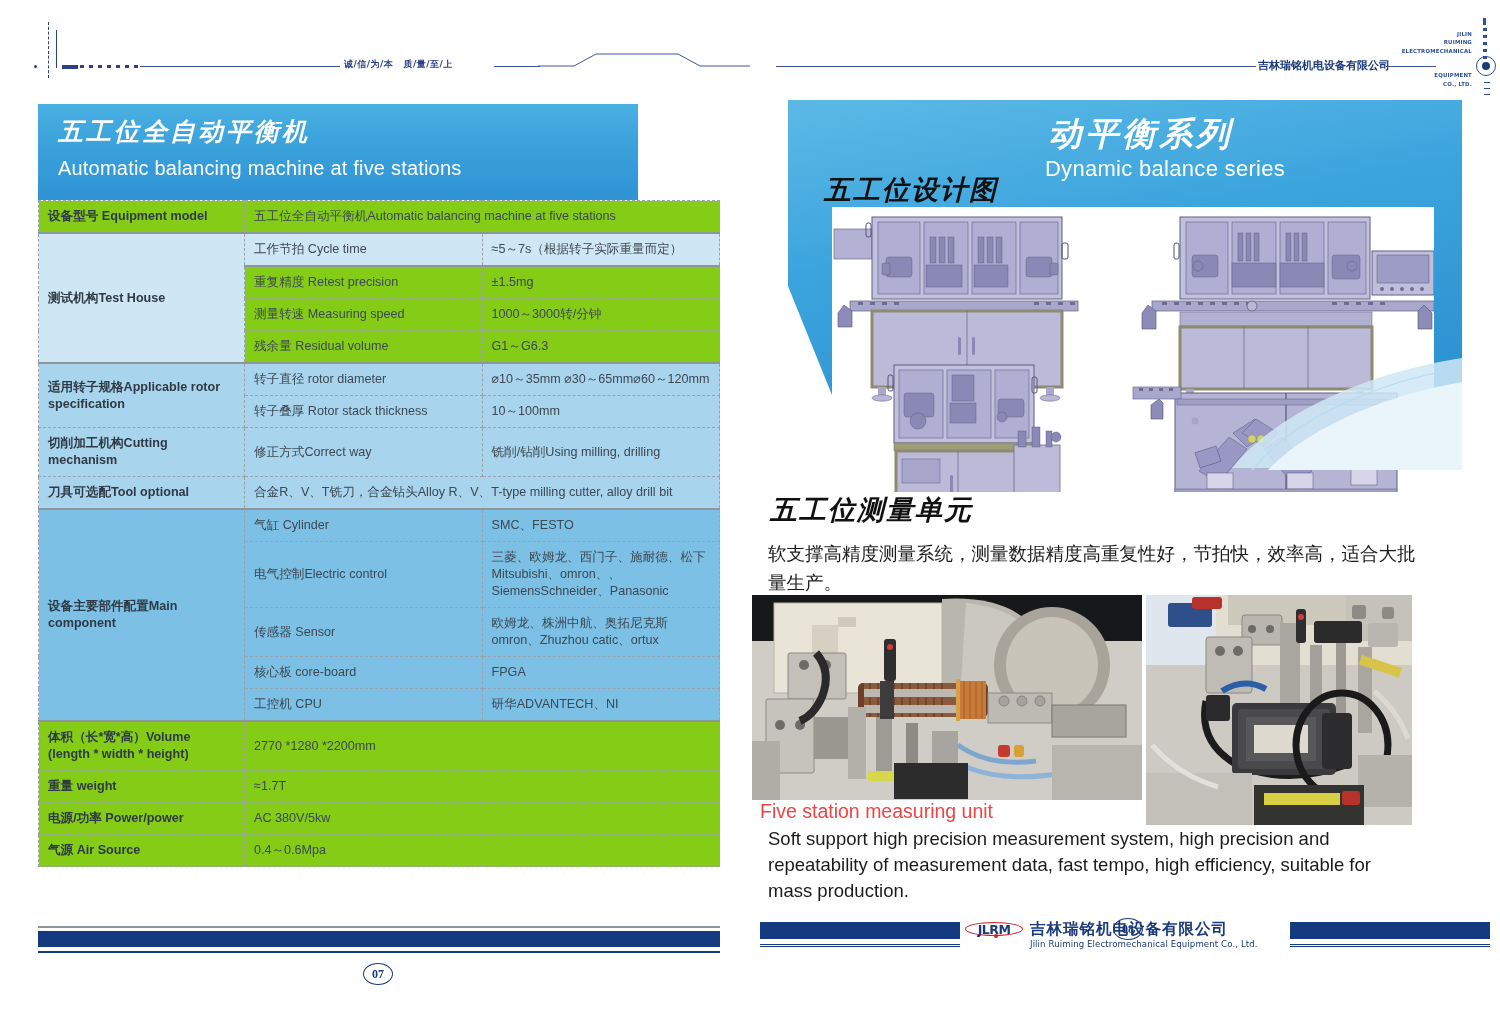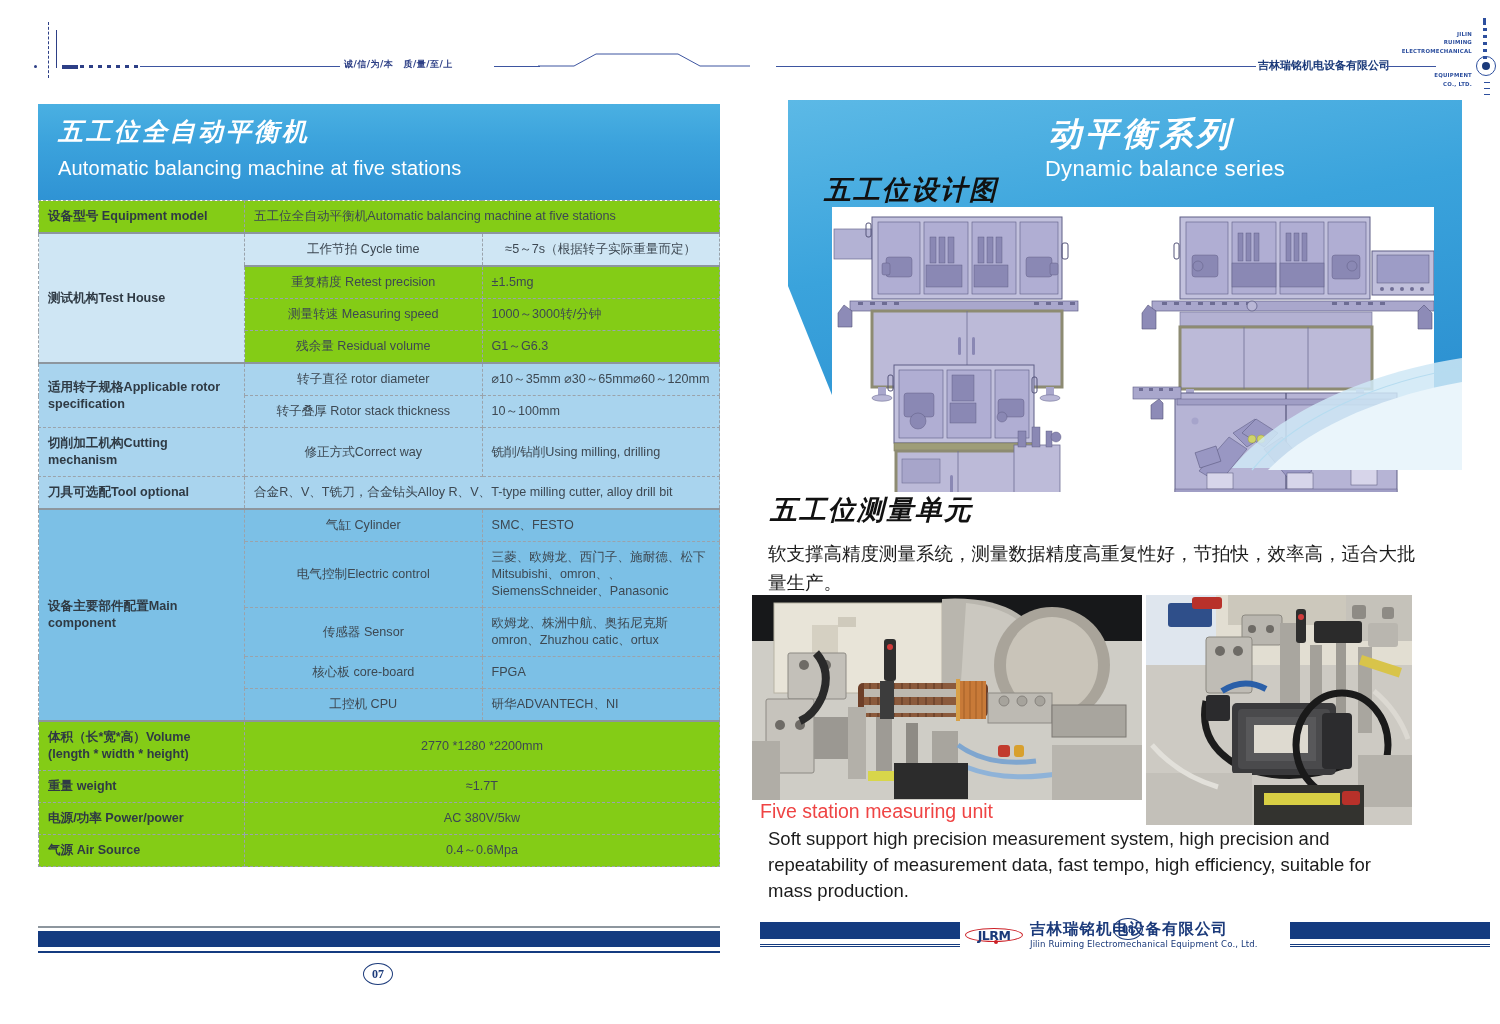--- a/index.html
+++ b/index.html
@@ -53,21 +53,21 @@
       letter-spacing: .2px; font-family: "DejaVu Sans", sans-serif; }
   .rh-dotcol { position: absolute; right: 8px; top: 18px; width: 14px; height: 62px; }
   .rh-dotcol i { position: absolute; left: 5px; width: 4px; height: 3px; background: #2d4f9e; display:block; }
   .rh-bigdot { position: absolute; right: 4px; top: 56px; width: 20px; height: 20px;
       border: 1.2px solid #2d4f9e; border-radius: 50%; }
   .rh-bigdot::after { content:''; position: absolute; left: 5px; top: 5px; width: 8px; height: 8px;
       border-radius: 50%; background: #1b3a7a; }
   .rh-tick { position:absolute; right: 10px; width: 6px; height:1px; background:#2d4f9e; }
 
   
-  .ltitle { position: absolute; left: 38px; top: 104px; width: 682px; height: 96px;
+  .ltitle { position: absolute; left: 38px; top: 104px; width: 600px; height: 96px;
       background: linear-gradient(180deg, #4ab0e2 0%, #3ba2dc 42%, #2f93d4 100%);
       padding: 12px 0 2px 20px; }
   .ltitle .cn { font-family: "Liberation Serif", "DejaVu Serif", serif; color: #fff;
       font-size: 25px; font-weight: bold; font-style: italic; letter-spacing: 3px;
       line-height: 32px; }
   .ltitle .en { color: #fff; font-size: 20px; line-height: 40px; font-weight: 300;
       letter-spacing: .2px; }
 
   
   .ltable { position: absolute; left: 38px; top: 200px; width: 682px;
@@ -75,21 +75,21 @@
   .ltable td { border: 1px dashed #9aa3ab; padding: 7px 9px; vertical-align: middle;
       font-size: 12.6px; color: #3d4852; line-height: 17px; }
   .ltable td.lab { font-weight: bold; color: #2f3a44; }
   .ltable .c1 { width: 206px; }
   .ltable .c2 { width: 172px; }
   .ltable .c3 { width: 304px; }
   .r-lite  { background: #84cc16; }
   .r-light { background: #cfe6f4; }
   .r-mid   { background: #a9d4ee; }
   .r-deep  { background: #7cc0e6; }
-  .ctr { text-align: center; }
+  .ctr { text-align: left; }
 
   
   .lfoot-top { position: absolute; left: 38px; top: 926px; width: 682px; height: 2px; background: #8d969e; }
   .lfoot-bar { position: absolute; left: 38px; top: 931px; width: 682px; height: 16px; background: #143b80; }
   .lfoot-rule { position: absolute; left: 38px; top: 951px; width: 682px; height: 2px;
       border-top: 1px solid #143b80; border-bottom: 1px solid #143b80; }
   .pagenum { position: absolute; width: 30px; height: 22px; border: 1.2px solid #1b3a7a;
       border-radius: 50%; color: #1b3a7a; font-size: 12px; font-weight: bold;
       display: flex; align-items: center; justify-content: center;
       font-family: "Liberation Serif", serif; }
@@ -130,21 +130,21 @@
 
   
   .rfoot { position: absolute; left: 10px; top: 922px; width: 730px; height: 34px; }
   .rf-bar-l { position: absolute; left: 0; top: 0; width: 200px; height: 17px; background: #143b80; }
   .rf-bar-r { position: absolute; right: 0; top: 0; width: 200px; height: 17px; background: #143b80; }
   .rf-rule-l { position: absolute; left: 0; top: 22px; width: 200px; height: 3px;
       border-top: 1px solid #143b80; border-bottom: 1px solid #143b80; }
   .rf-rule-r { position: absolute; right: 0; top: 22px; width: 200px; height: 3px;
       border-top: 1px solid #143b80; border-bottom: 1px solid #143b80; }
   .rf-logo { position: absolute; left: 205px; top: -2px; width: 320px; height: 34px; display: flex; align-items: flex-start; gap: 7px; }
-  .logo-mark { position: relative; width: 58px; height: 14px; margin-top: 8px; }
+  .logo-mark { position: relative; width: 58px; height: 14px; margin-top: 2px; }
   .logo-mark .ell { position: absolute; inset: 0; border: 1.6px solid #cc2027; border-radius: 50%; }
   .logo-mark .txt { position: absolute; inset: 0; display:flex; align-items:center; justify-content:center;
       font-size: 12.5px; font-weight: bold; color: #1b3a7a; letter-spacing: -.5px;
       font-family: "DejaVu Sans", sans-serif; }
   .logo-mark .dot { position:absolute; left: 29px; top: 12px; width: 4px; height:4px; background:#cc2027; border-radius:50%; }
   .rf-txt .cn { font-size: 15.5px; font-weight: bold; color: #1b3a7a; letter-spacing: 1px; line-height: 18px;
       font-family: "DejaVu Sans", sans-serif; }
   .rf-txt .en { font-size: 8.6px; color: #1b3a7a; letter-spacing: .1px; line-height: 12px;
       font-family: "DejaVu Sans", sans-serif; }
 </style>

